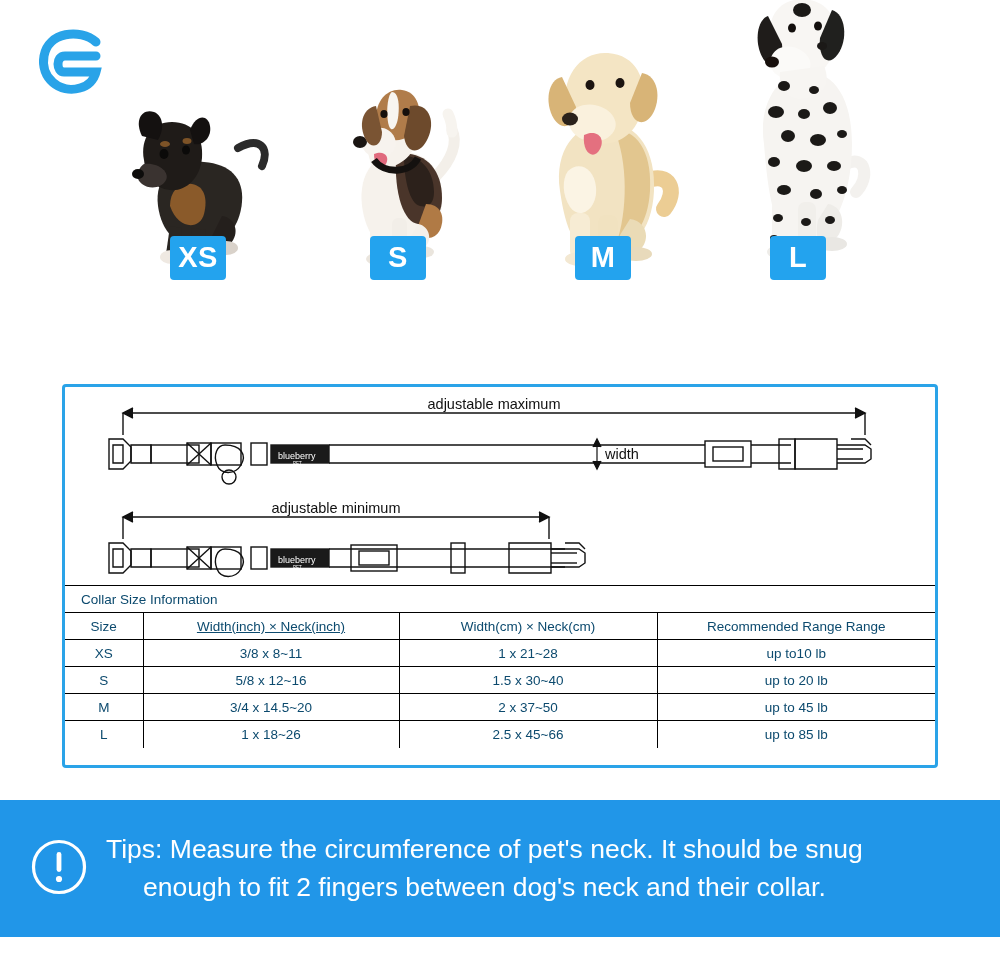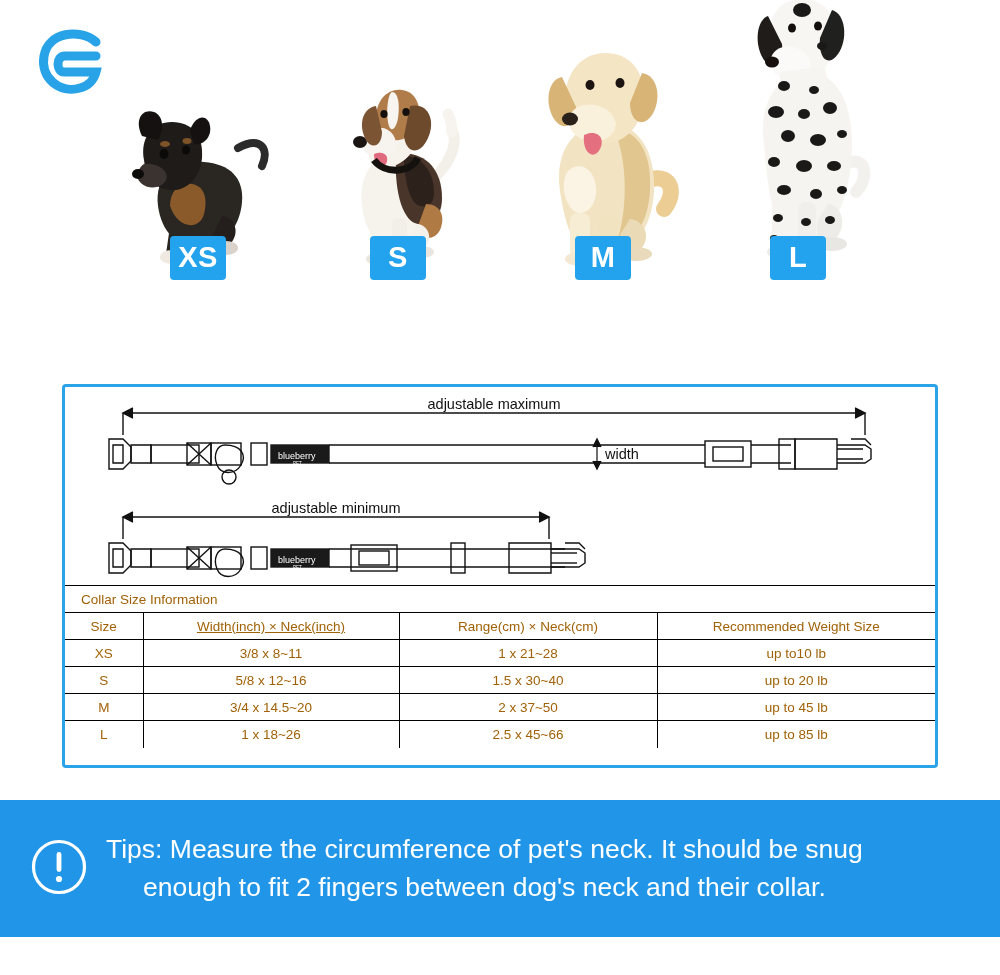--- a/index.html
+++ b/index.html
@@ -46,21 +46,21 @@
     border: 3px solid #2aa3e8; border-radius: 4px;
     background: #fff;
     overflow: hidden;
   }
   .diagram-area { position: relative; width: 100%; height: 198px; }
 
   
   .table-wrap { position: absolute; left: 0; top: 198px; width: 100%; }
   table.size-table {
     width: 100%; border-collapse: collapse;
-    font-size: 13.5px; color: #a16207;
+    font-size: 13.5px; color: #0c4a6e;
   }
   table.size-table td, table.size-table th {
     border: 1px solid #000;
     padding: 5px 4px;
     text-align: center;
     font-weight: normal;
     height: 27px;
   }
   table.size-table tr.caption-row td {
     border-left: none; border-right: none; border-top: 1px solid #000;
@@ -376,22 +376,22 @@
 
     <div class="table-wrap">
       <table class="size-table">
         <tbody>
             <tr class="caption-row">
           <td colspan="4">Collar Size Information</td>
         </tr>
         <tr>
           <td class="col-size">Size</td>
           <td class="col-in">Width(inch)  ×  Neck(inch)</td>
-          <td class="col-cm">Range(cm)  ×  Neck(cm)</td>
-          <td>Recommended Weight Size</td>
+          <td class="col-cm">Width(cm)  ×  Neck(cm)</td>
+          <td>Recommended Range Range</td>
         </tr>
         <tr>
           <td>XS</td>
           <td>3/8 x 8~11</td>
           <td>1 x 21~28</td>
           <td>up to10 lb</td>
         </tr>
         <tr>
           <td>S</td>
           <td>5/8 x 12~16</td>

